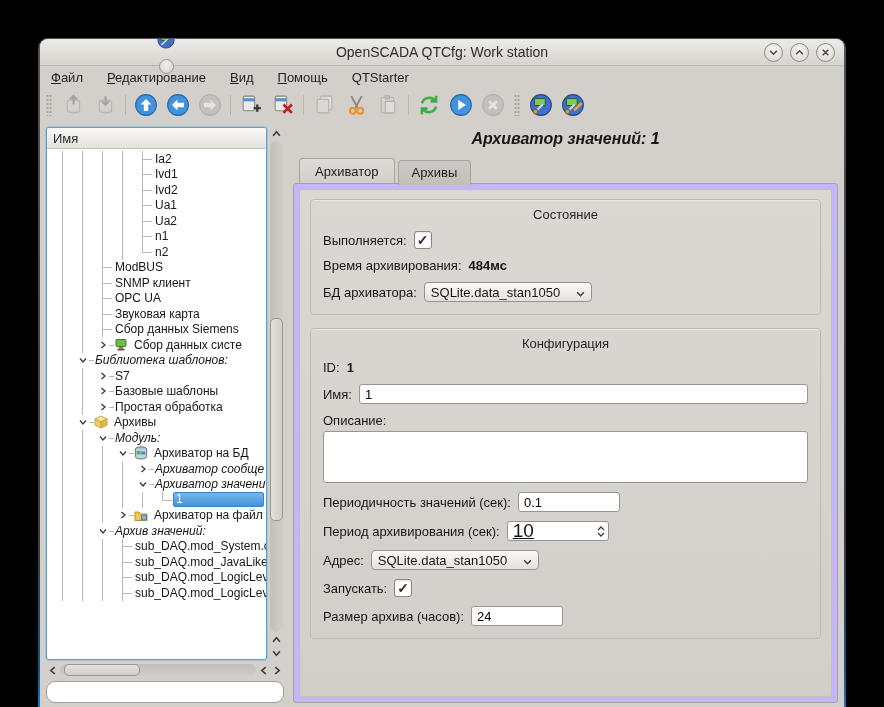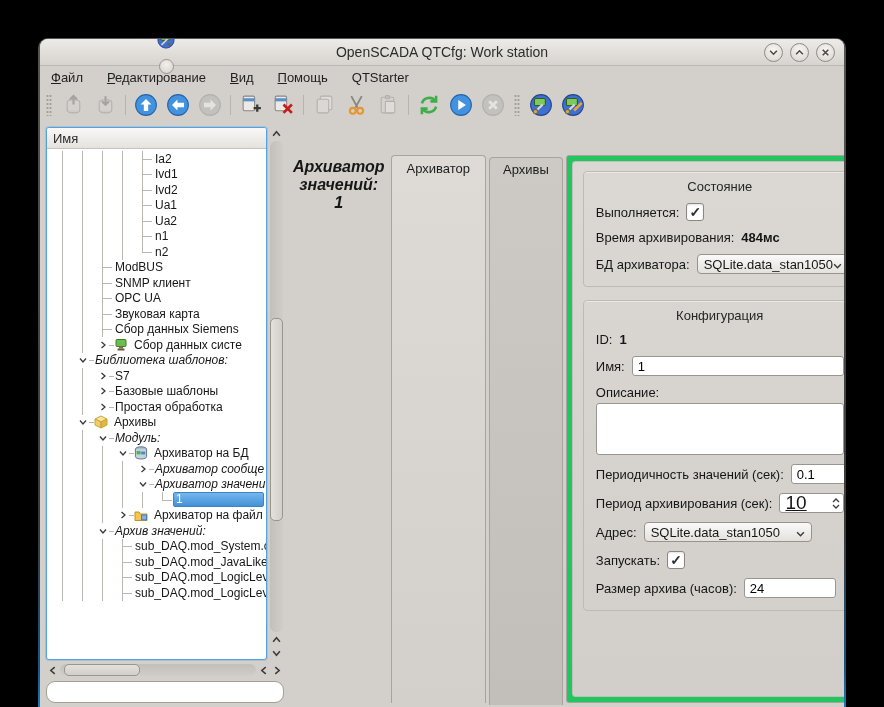--- a/index.html
+++ b/index.html
@@ -62,27 +62,27 @@
   .track{position:relative;background:linear-gradient(90deg,#c6c2bd,#cfccc7);border-radius:6px;}
   .vscroll .track{flex:1;width:13px;background:linear-gradient(90deg,#c3bfba,#d0cdc8);}
   .hscroll .track{flex:1;height:12px;background:linear-gradient(#c3bfba,#d0cdc8);}
   .thumb{position:absolute;border:1px solid #99958f;border-radius:5px;background:linear-gradient(90deg,#e4e1dd,#d2cfca);}
   .vscroll .thumb{left:0;right:0;top:36%;height:41%;}
   .hscroll .thumb{top:0;bottom:0;left:2%;width:38%;background:linear-gradient(#e4e1dd,#d2cfca);}
   .filter{margin-top:4px;flex:0 0 auto;}
   .filter input{width:100%;box-sizing:border-box;height:22px;border:1px solid #a39f99;border-radius:9px;
         padding:0 8px;font-size:13px;font-family:"Liberation Sans",sans-serif;background:#fff;outline:none;}
   
-  .right{flex:1;display:flex;flex-direction:row;min-width:0;min-height:0;margin-top:28px;}
+  .right{flex:1;display:flex;flex-direction:column;min-width:0;min-height:0;}
   .panel-title{text-align:center;font-size:16px;font-weight:bold;font-style:italic;color:#171717;padding:3px 0 10px;}
   .tabs{display:flex;padding-left:6px;position:relative;z-index:2;}
   .tab{font-size:13px;color:#1d1d1d;border:1px solid #a7a39e;border-bottom:none;border-radius:4px 4px 0 0;
        padding:4px 13px 3px;margin-right:3px;background:linear-gradient(#cdc9c4,#c2beb9);position:relative;top:2px;}
   .tab.active{background:linear-gradient(#dedbd7,#d3cfca);padding:5px 15px 4px;top:0;z-index:3;}
-  .tabpanel{flex:1;border:1px solid #a7a39e;border-radius:3px;background:#22c55e;padding:5px;min-height:0;position:relative;z-index:1;}
+  .tabpanel{flex:1;border:1px solid #a7a39e;border-radius:3px;background:#c4b5fd;padding:5px;min-height:0;position:relative;z-index:1;}
   .scrollpane{height:100%;box-sizing:border-box;border:1px solid #c2beb9;border-radius:3px;
        background:linear-gradient(#dbd8d4,#d2cfca);padding:9px 10px;overflow:hidden;}
   .group{border:1px solid #bebab5;border-radius:4px;box-shadow:inset 0 1px 0 #eae8e5;padding:5px 12px 10px;margin-bottom:13px;}
   .group-title{text-align:center;font-size:13px;color:#262626;margin:2px 0 9px;}
   .frow{display:flex;align-items:center;margin:9px 0;font-size:13px;color:#161616;}
   .frow .lab{margin-right:7px;flex:0 0 auto;}
   .bold{font-weight:bold;}
   .ti{height:20px;border:1px solid #9a968f;border-radius:3px;background:#fff;padding:0 5px;font-size:13px;
       font-family:"Liberation Sans",sans-serif;outline:none;box-sizing:border-box;}
   .grow{flex:1;}

